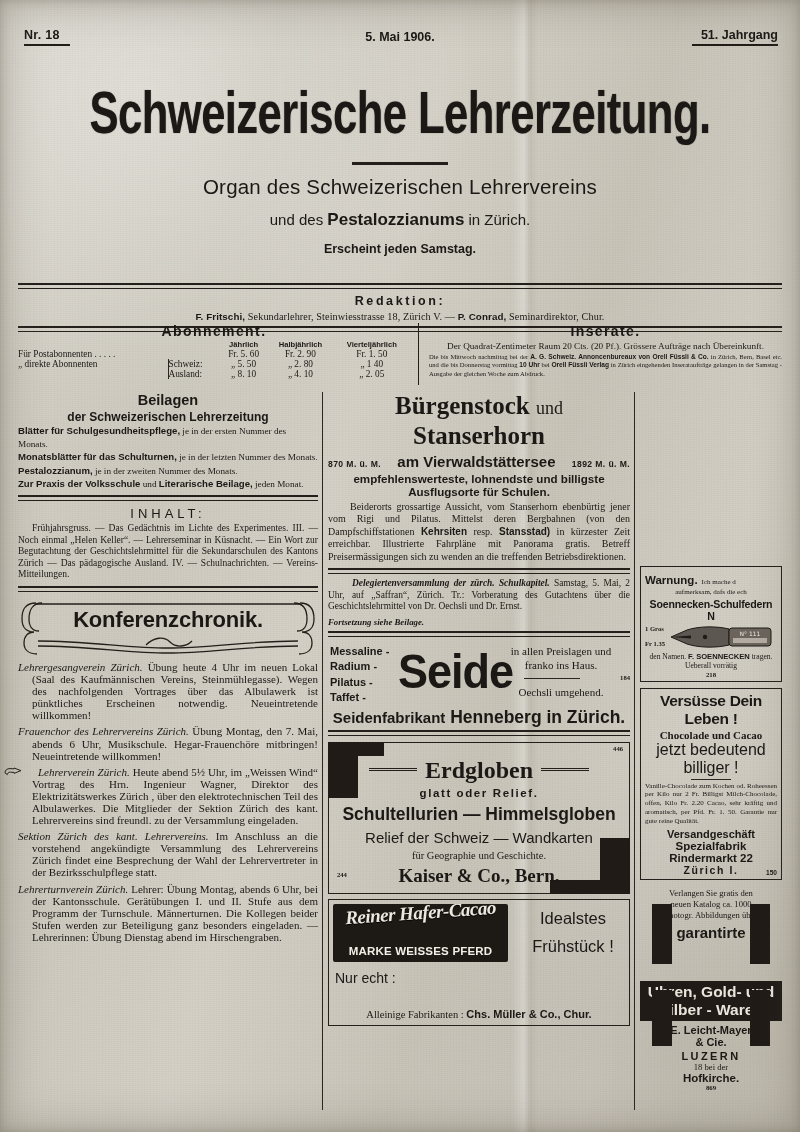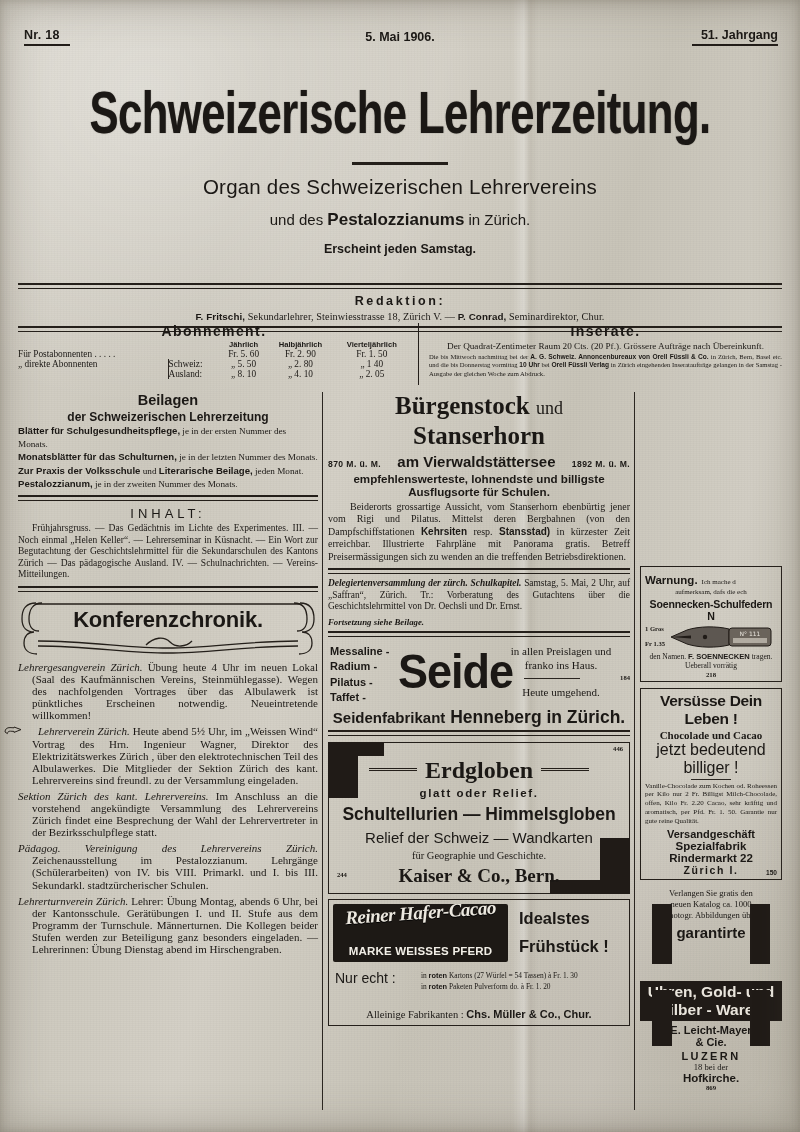--- a/index.html
+++ b/index.html
@@ -33,21 +33,21 @@
     opacity:.75;
   }
   #edge{
     position:absolute;inset:0;pointer-events:none;
     box-shadow:inset 0 0 44px rgba(90,82,68,.40), inset 0 0 10px rgba(70,62,50,.25);
   }
   #sheet{position:absolute;left:0;top:0;width:800px;height:1132px;}
 
   
   .ctr{text-align:center;}
-  .b{font-weight:bold;}
+  .b{font-weight:bold;margin-left:24px;}
   .i{font-style:italic;}
   .dbl{border-top:2px solid #241f1a;border-bottom:1px solid #241f1a;height:3px;}
 
   
   .topbar{position:absolute;top:28px;left:18px;width:764px;height:26px;}
   .nr{position:absolute;left:6px;top:0;font-family:"Liberation Sans",sans-serif;
       font-weight:bold;font-size:12.5px;letter-spacing:.3px;}
   .nr .ul{display:block;border-bottom:2.4px solid #221d19;width:46px;margin-top:2px;}
   .dateline{position:absolute;left:0;right:0;top:2px;text-align:center;
       font-family:"Liberation Sans",sans-serif;font-weight:bold;font-size:12.5px;}
@@ -167,22 +167,22 @@
 
   
   .cac{position:relative;border:1.6px solid #241f1a;height:125px;}
   .cac .logo{position:absolute;left:4px;top:4px;width:175px;height:58px;background:#1d1915;
      border-radius:2px;overflow:hidden;}
   .cac .logo .script{position:absolute;left:4px;top:-2px;width:167px;text-align:center;
      color:#ece8df;font-family:"Liberation Serif",serif;font-style:italic;font-weight:bold;
      font-size:19px;letter-spacing:-.5px;transform:rotate(-4deg);text-shadow:0 1px 0 #000;}
   .cac .logo .marke{position:absolute;left:0;right:0;bottom:5px;text-align:center;color:#f2efe7;
      font-family:"Liberation Sans",sans-serif;font-weight:bold;font-size:11.5px;letter-spacing:.2px;}
-  .cac .ideal{position:absolute;left:190px;top:4px;right:2px;
-     font-family:"Liberation Sans",sans-serif;font-weight:bold;font-size:16.5px;line-height:28px;}
+  .cac .ideal{position:absolute;left:190px;top:4px;right:2px;text-align:center;
+     font-family:"Liberation Sans",sans-serif;font-weight:normal;font-size:16.5px;line-height:28px;}
   .cac .nur{position:absolute;left:6px;top:70px;
      font-family:"Liberation Sans",sans-serif;font-size:14px;}
   .cac .lines{position:absolute;left:92px;top:70px;right:4px;font-size:7.4px;line-height:11px;}
   .cac .lines b{font-family:"Liberation Sans",sans-serif;}
   .cac .allein{position:absolute;left:0;right:0;bottom:5px;text-align:center;font-size:10.5px;}
   .cac .allein b{font-family:"Liberation Sans",sans-serif;font-size:11px;}
 
   
   .cbox{border:1.4px solid #241f1a;padding:3px 4px;margin-bottom:6px;}
   .warn-t{font-family:"Liberation Sans",sans-serif;font-weight:bold;font-size:11.5px;}
@@ -329,28 +329,28 @@
         <div class="beil-s">der Schweizerischen Lehrerzeitung</div>
         <div class="beil-row">
           <b>Blätter für Schulgesundheitspflege,</b>
           <span>je in der ersten Nummer des Monats.</span>
         </div>
         <div class="beil-row">
           <b>Monatsblätter für das Schulturnen,</b>
           <span>je in der letzten Nummer des Monats.</span>
         </div>
         <div class="beil-row">
+          <b>Pestalozzianum,</b>
+          <span>je in der zweiten Nummer des Monats.</span>
+        </div>
+        <div class="beil-row">
           <b>Zur Praxis der Volksschule</b>
           <span>und</span>
           <b>Literarische Beilage,</b>
           <span>jeden Monat.</span>
-        </div>
-        <div class="beil-row">
-          <b>Pestalozzianum,</b>
-          <span>je in der zweiten Nummer des Monats.</span>
         </div>
         <div class="dbl" style="margin-top:4px"></div>
       </div>
 
       <div>
         <div class="inh-h">INHALT:</div>
         <div class="inh-b">Frühjahrsgruss. — Das Gedächtnis im Lichte des Experimentes. III. — Noch einmal „Helen Keller“. — Lehrerseminar in Küsnacht. — Ein Wort zur Begutachtung der Geschichtslehrmittel für die Sekundarschulen des Kantons Zürich — Das pädagogische Ausland. IV. — Schulnachrichten. — Vereins-Mitteilungen.</div>
         <div class="dbl" style="margin-top:5px"></div>
       </div>
 
@@ -367,31 +367,31 @@
             <path d="M18 3 L282 3"></path>
           </g>
         </svg>
         <div class="chron-t">Konferenzchronik.</div>
       </div>
 
       <div class="entry">
         <span class="lead">Lehrergesangverein Zürich.</span><span> Übung heute 4 Uhr im neuen Lokal (Saal des Kaufmännischen Vereins, Steinmühlegasse). Wegen des nachfolgenden Vortrages über das Albulawerk ist pünktliches Erscheinen notwendig. Neueintretende willkommen!</span>
       </div>
       <div class="entry">
+        <span class="lead">Frauenchor des Lehrervereins Zürich.</span><span> Übung Montag, den 7. Mai, abends 6 Uhr, Musikschule. Hegar-Frauenchöre mitbringen! Neueintretende willkommen!</span>
+      </div>
+      <div class="entry">
         <span class="hand">
           <svg width="18" height="9" viewBox="0 0 18 9">
             <path d="M1 6 C1 3 3 1.5 6 1.6 L10 1.8 L10 1 L17 3.6 L10 6.4 L10 5.4 L6.5 5.2 C4.5 5.1 3.6 6 3.4 7.6 Z" fill="none" stroke="#241f1a" stroke-width="1"></path>
           </svg>
         </span><span class="lead">Lehrerverein Zürich.</span><span> Heute abend 5½ Uhr, im „Weissen Wind“ Vortrag des Hrn. Ingenieur Wagner, Direktor des Elektrizitätswerkes Zürich , über den elektrotechnischen Teil des Albulawerkes. Die Mitglieder der Sektion Zürich des kant. Lehrervereins sind freundl. zu der Versammlung eingeladen.</span>
       </div>
       <div class="entry">
         <span class="lead">Sektion Zürich des kant. Lehrervereins.</span><span> Im Anschluss an die vorstehend angekündigte Versammlung des Lehrervereins Zürich findet eine Besprechung der Wahl der Lehrervertreter in der Bezirksschulpflege statt.</span>
-      </div>
-      <div class="entry">
-        <span class="lead">Pädagog. Vereinigung des Lehrervereins Zürich.</span><span> Zeichenausstellung im Pestalozzianum. Lehrgänge (Schülerarbeiten) von IV. bis VIII. Primarkl. und I. bis III. Sekundarkl. stadtzürcherischer Schulen.</span>
       </div>
       <div class="entry">
         <span class="lead">Lehrerturnverein Zürich.</span><span> Lehrer: Übung Montag, abends 6 Uhr, bei der Kantonsschule. Gerätübungen I. und II. Stufe aus dem Programm der Turnschule. Männerturnen. Die Kollegen beider Stufen werden zur Beteiligung ganz besonders eingeladen. — Lehrerinnen: Übung Dienstag abend im Hirschengraben.</span>
       </div>
     </div>
 
     <div class="colB">
 
       <div>
         <div class="bg-title">
@@ -425,21 +425,21 @@
           <span>Radium    -</span><br>
           <span>Pilatus   -</span><br>
           <span>Taffet      -</span>
         </div>
         <div class="big">Seide</div>
         <div class="r1">
           <span>in allen Preislagen und</span><br>
           <span>franko ins Haus.</span>
         </div>
         <div class="sep"></div>
-        <div class="r2">Heute umgehend.</div>
+        <div class="r2">Oechsli umgehend.</div>
         <div class="num184">184</div>
         <div class="foot">
           <span class="s">Seidenfabrikant</span>
           <span>Henneberg in Zürich.</span>
         </div>
       </div>
       <div class="dbl" style="margin-top:2px"></div>
 
       <div class="erd" style="margin-top:6px">
         <div class="cnr" style="left:-1px;top:-1px;width:30px;height:56px;"></div>
@@ -461,28 +461,20 @@
       <div class="cac">
         <div class="logo">
           <div class="script">Reiner Hafer-Cacao</div>
           <div class="marke">MARKE WEISSES PFERD</div>
         </div>
         <div class="ideal">
           <div>Idealstes</div>
           <div>Frühstück !</div>
         </div>
         <div class="nur">Nur echt :</div>
-        <div class="lines">
-          <div>
-            <span>in </span><b>roten</b><span> Kartons (27 Würfel = 54 Tassen) à Fr. 1. 30</span>
-          </div>
-          <div>
-            <span>in </span><b>roten</b><span> Paketen Pulverform         do.        à Fr. 1. 20</span>
-          </div>
-        </div>
         <div class="allein">
           <span>Alleinige Fabrikanten :</span>
           <b>Chs. Müller &amp; Co., Chur.</b>
         </div>
       </div>
     </div>
 
     <div class="colC">
 
       <div class="cbox" style="margin-top:174px">

